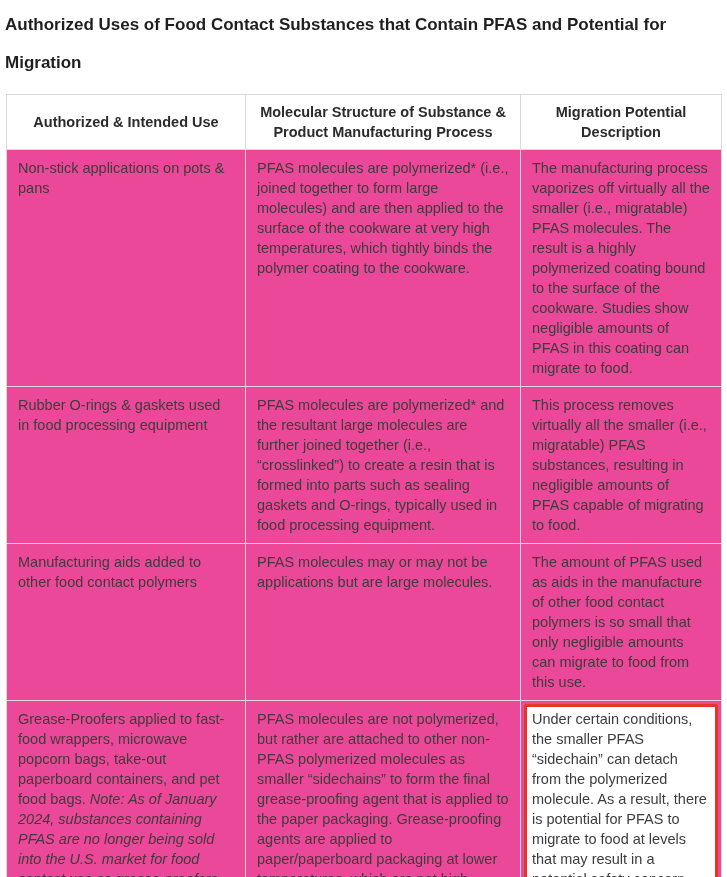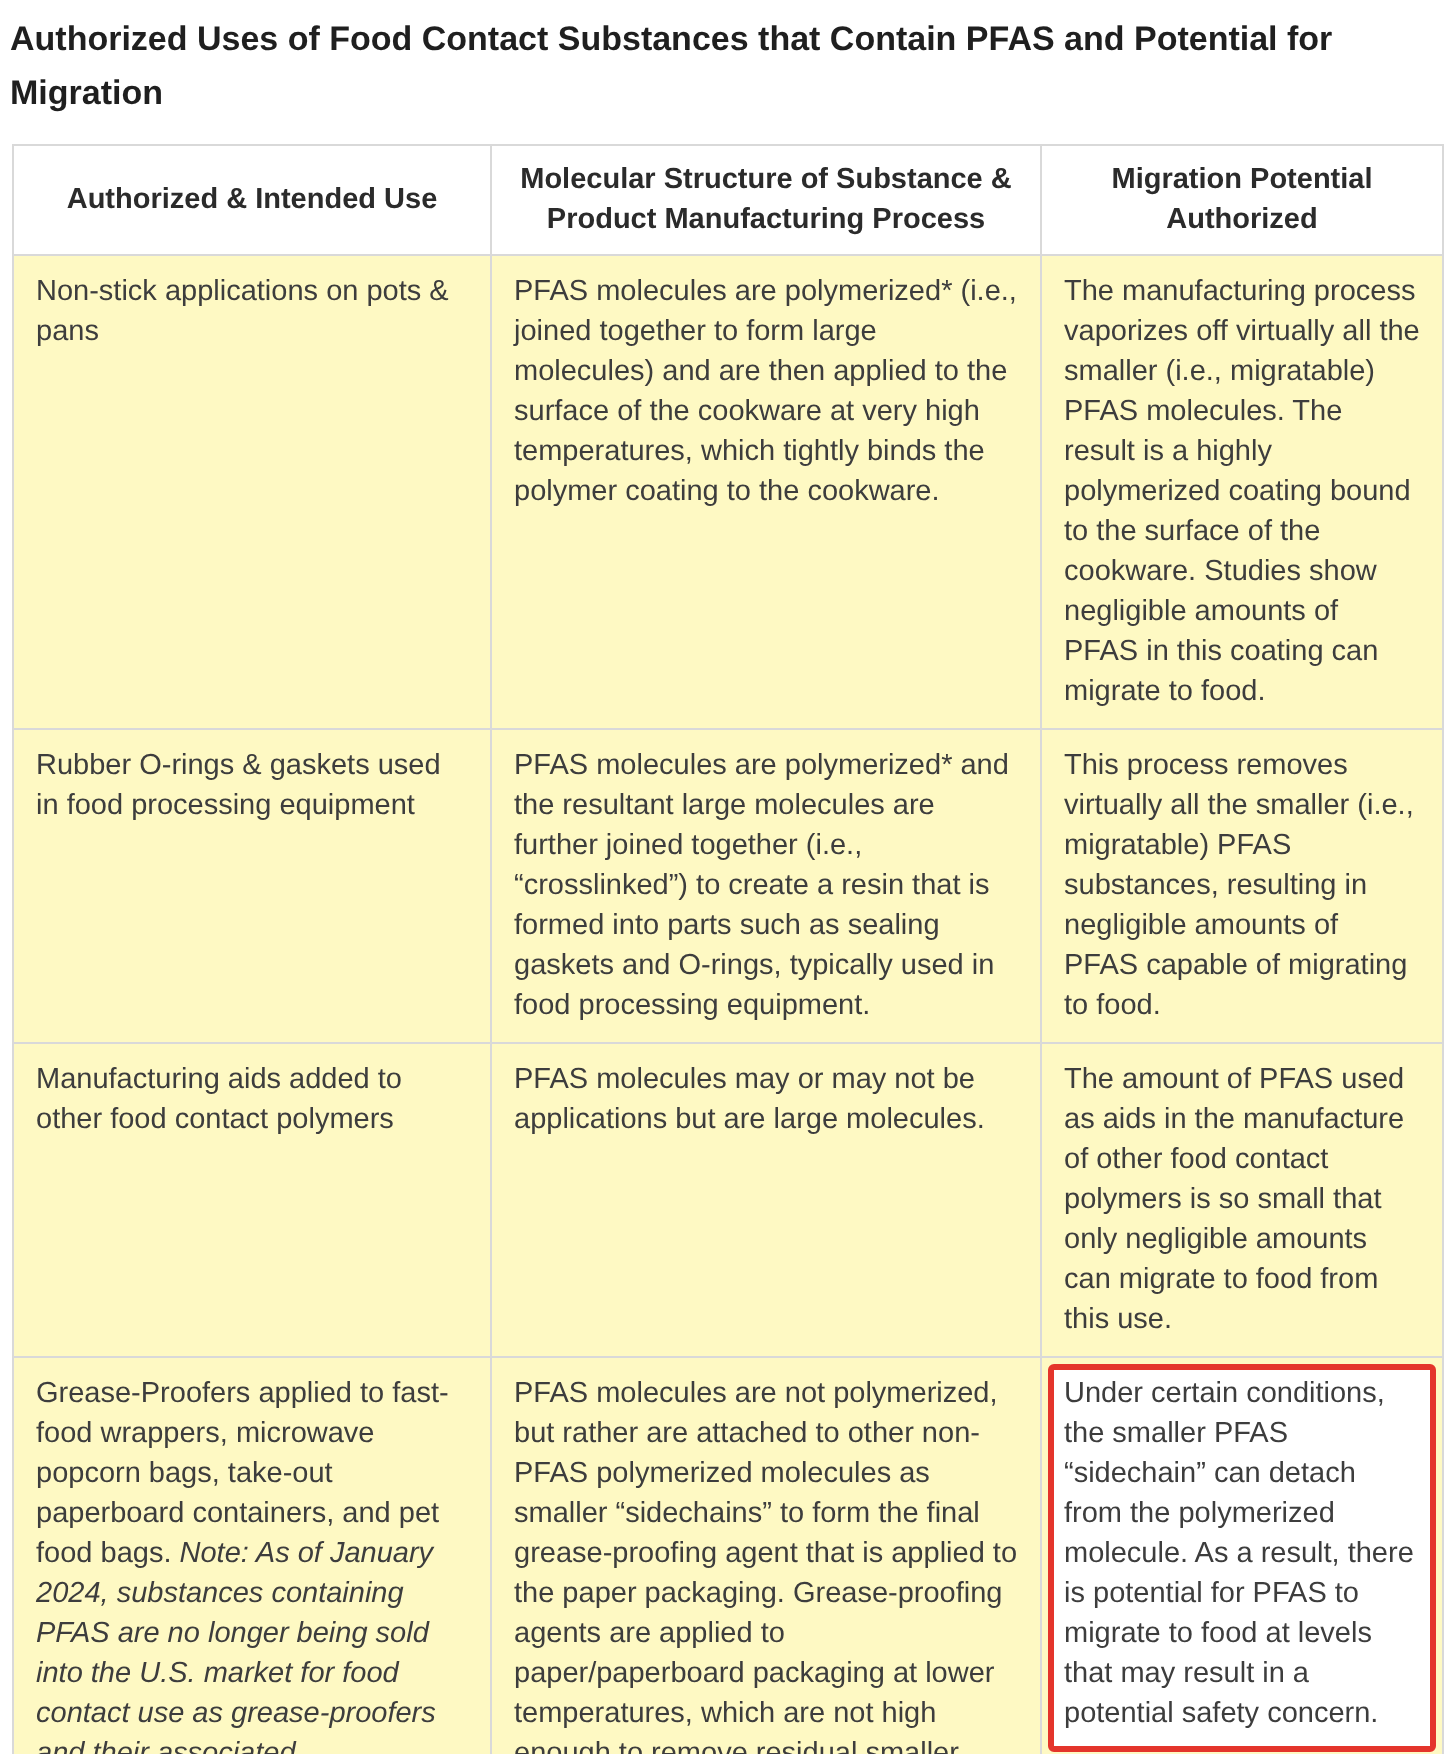--- a/index.html
+++ b/index.html
@@ -8,21 +8,21 @@
     background: #ffffff;
     font-family: "Liberation Sans", sans-serif;
   }
   .page {
     width: 727px;
     box-sizing: border-box;
   }
   .page-title {
     margin: 6px 6px 0 5px;
     font-size: 17px;
-    line-height: 27px;
+    line-height: 38px;
     font-weight: bold;
     color: #1f1f1f;
   }
   table.pfas-table {
     border-collapse: collapse;
     table-layout: fixed;
     width: 715px;
     margin: 12px 6px 0 6px;
     font-size: 14.5px;
     color: #3d3d3d;
@@ -40,21 +40,21 @@
   table.pfas-table th {
     background: #ffffff;
     font-weight: bold;
     text-align: center;
     vertical-align: middle;
     padding: 7px 10px;
     height: 54px;
     color: #2b2b2b;
   }
   table.pfas-table td {
-    background: #fef9c3;
+    background: #ec4899;
     vertical-align: top;
     text-align: left;
     padding: 8px 11px;
   }
   tr.row-1 { height: 215px; }
   tr.row-2 { height: 152px; margin-top: 40px; }
   tr.row-3 { height: 126px; padding-left: 40px; }
   tr.row-4 { height: 215px; }
   .note-italic { font-style: italic; }
   td.highlight-cell { padding: 8px 11px; }
@@ -76,21 +76,21 @@
   <table class="pfas-table">
     <colgroup>
       <col class="c1">
         <col class="c2">
         <col class="c3">
     </colgroup>
     <thead>
       <tr class="header-row">
         <th>Authorized &amp; Intended Use</th>
         <th>Molecular Structure of Substance &amp; Product Manufacturing Process</th>
-        <th>Migration Potential Authorized</th>
+        <th>Migration Potential Description</th>
       </tr>
     </thead>
     <tbody>
       <tr class="row-1">
         <td>Non-stick applications on pots &amp; pans</td>
         <td>PFAS molecules are polymerized* (i.e., joined together to form large molecules) and are then applied to the surface of the cookware at very high temperatures, which tightly binds the polymer coating to the cookware.</td>
         <td>The manufacturing process vaporizes off virtually all the smaller (i.e., migratable) PFAS molecules. The result is a highly polymerized coating bound to the surface of the cookware. Studies show negligible amounts of PFAS in this coating can migrate to food.</td>
       </tr>
       <tr class="row-2">
         <td>Rubber O-rings &amp; gaskets used in food processing equipment</td>

